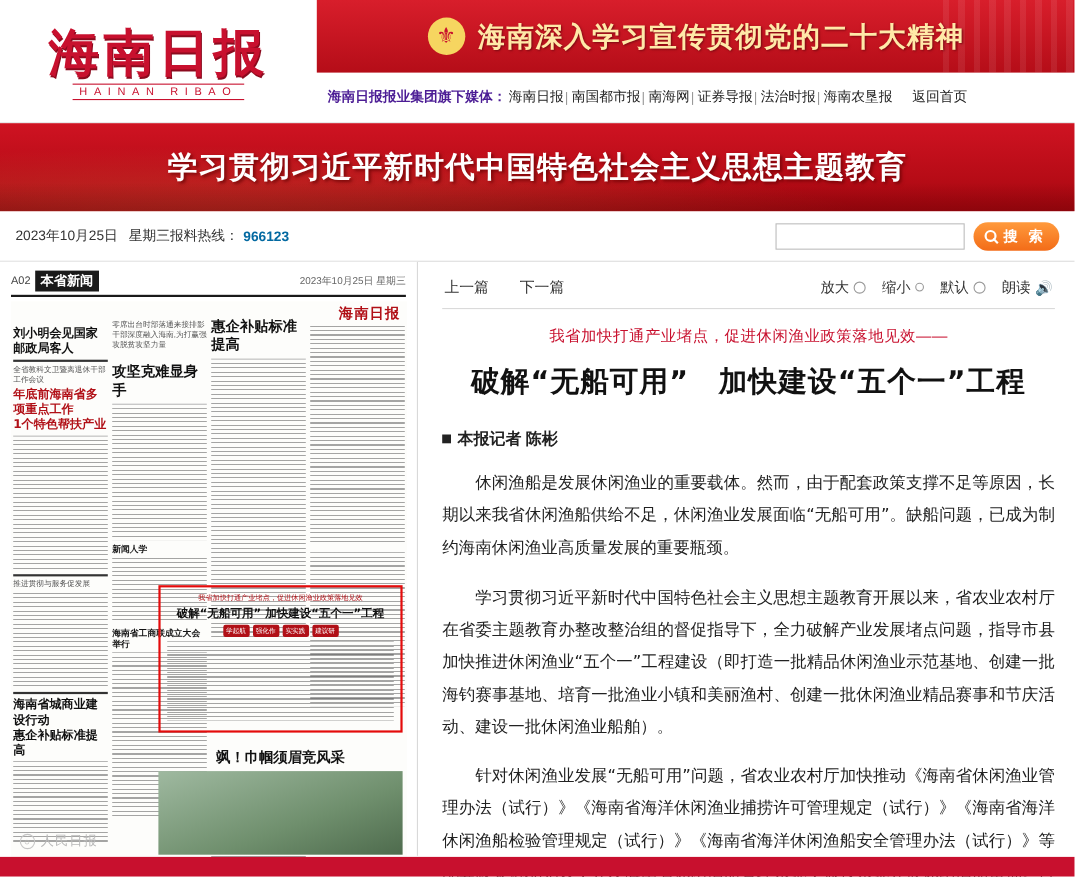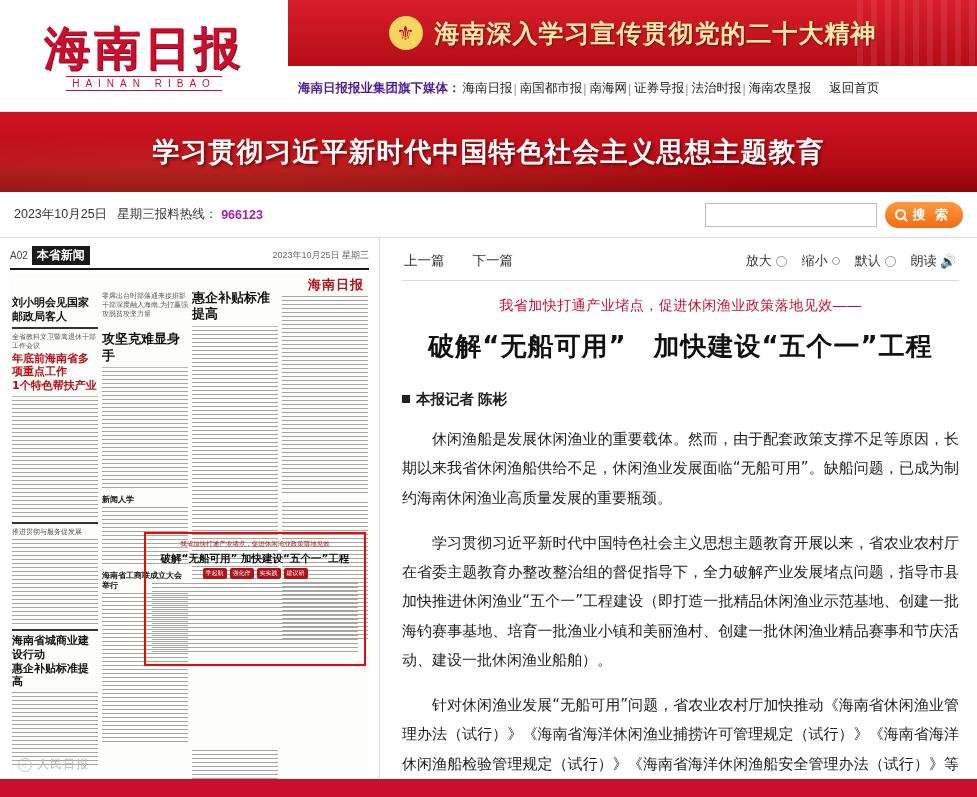--- a/index.html
+++ b/index.html
@@ -130,21 +130,21 @@
     display:flex;
     align-items:center;
     padding: 0 14px;
     font-size: 12.5px;
     color: #333;
     border-bottom: 1px solid #dcdcdc;
   }
   .infobar .date { margin-right: 10px; }
   .infobar .week { }
   .infobar .hotlabel { margin-right: 4px; }
-  .infobar .hotnum { color:#a21caf; font-weight:bold; }
+  .infobar .hotnum { color:#0369a1; font-weight:bold; }
   .searchwrap { margin-left:auto; display:flex; align-items:center; }
   .search-input {
     width: 172px; height: 24px;
     border: 1px solid #bdbdbd;
     background:#fff;
     font-size: 12px;
     padding: 0 6px;
     outline:none;
   }
   .search-btn {
@@ -450,20 +450,25 @@
           <div class="hl-tagrow">
             <span class="hl-tag">学起航</span>
             <span class="hl-tag">强化作</span>
             <span class="hl-tag">实实践</span>
             <span class="hl-tag">建议研</span>
           </div>
           <span class="txtblock" style="height:72px;margin-top:4px;"></span>
         </div>
       </div>
 
+      <div style="position:absolute; left:134px; top:398px; width:222px;">
+        <div class="np-sub">&nbsp;</div>
+        <div class="np-headline" style="font-size:13px;text-align:center;">飒！巾帼须眉竞风采</div>
+        <span class="imgblock" style="height:76px;margin-top:3px;"></span>
+      </div>
 
       <div class="watermark">
         <span class="wm-dot">○</span>
         <span>人民日报</span>
       </div>
     </div>
   </div>
 
   <div class="right-pane">
     <div class="toolbar">

